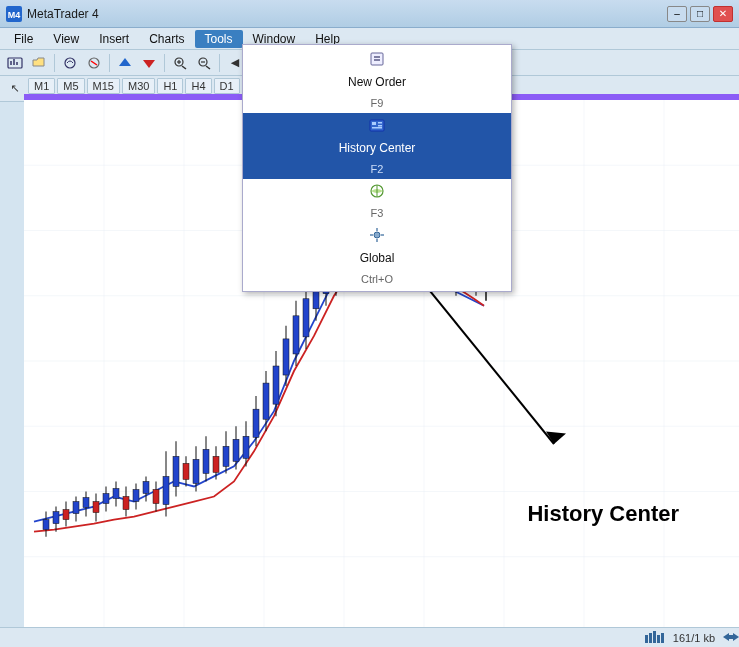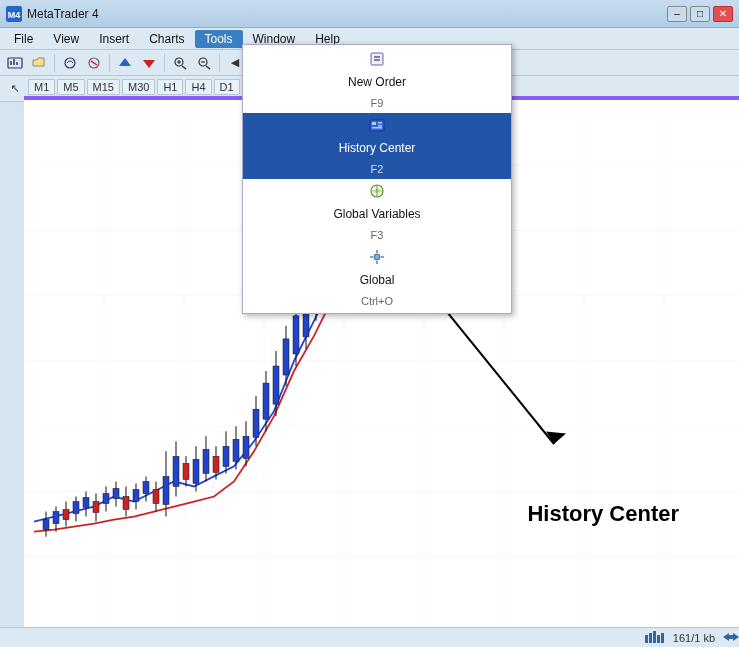--- a/index.html
+++ b/index.html
@@ -264,21 +264,21 @@
   <div class="tb-icon-btn">
     <svg width="16" height="14">
         <polyline points="1,12 5,6 8,9 12,3 15,5" fill="none" stroke="#336699" stroke-width="1.5"></polyline>
       </svg>
   </div>
   <div class="tb-icon-btn">▤</div>
 </div>
 
 <div style="position:absolute; top:78px; left:24px; right:0; bottom:20px; background:white; overflow:hidden;">
 
-  <div style="position:absolute; top:0; left:0; right:0; height:22px; background:#dce8f2; border-bottom:4px solid #8b5cf6; display:flex; align-items:center; padding:0 4px; gap:2px; z-index:5;">
+  <div style="position:absolute; top:0; left:0; right:0; height:22px; background:#dce8f2; border-bottom:6px solid #8b5cf6; display:flex; align-items:center; padding:0 4px; gap:2px; z-index:5;">
     <div class="tf-btn">M1</div>
     <div class="tf-btn">M5</div>
     <div class="tf-btn">M15</div>
     <div class="tf-btn">M30</div>
     <div class="tf-btn">H1</div>
     <div class="tf-btn">H4</div>
     <div class="tf-btn">D1</div>
     <div class="tf-btn">W1</div>
     <div class="tf-btn">MN</div>
   </div>
@@ -450,21 +450,20 @@
     <span class="item-shortcut">F2</span>
   </div>
   <div class="dropdown-item">
     <span class="dropdown-icon">
       <svg width="16" height="16">
           <circle cx="8" cy="8" r="6" fill="none" stroke="#559933" stroke-width="1.2"></circle>
           <path d="M2 8 Q8 4 14 8 Q8 12 2 8Z" fill="#88cc44" opacity="0.6"></path>
           <line x1="8" y1="2" x2="8" y2="14" stroke="#559933" stroke-width="1"></line>
         </svg>
     </span>
-    <span class="item-label">Global Variables</span>
     <span class="item-shortcut">F3</span>
   </div>
   <div class="dropdown-item">
     <span class="dropdown-icon">
       <svg width="16" height="16">
           <circle cx="8" cy="8" r="3" fill="#88aacc" stroke="#336699" stroke-width="1"></circle>
           <g stroke="#336699" stroke-width="1.2">
             <line x1="8" y1="1" x2="8" y2="4"></line>
             <line x1="8" y1="12" x2="8" y2="15"></line>
             <line x1="1" y1="8" x2="4" y2="8"></line>

